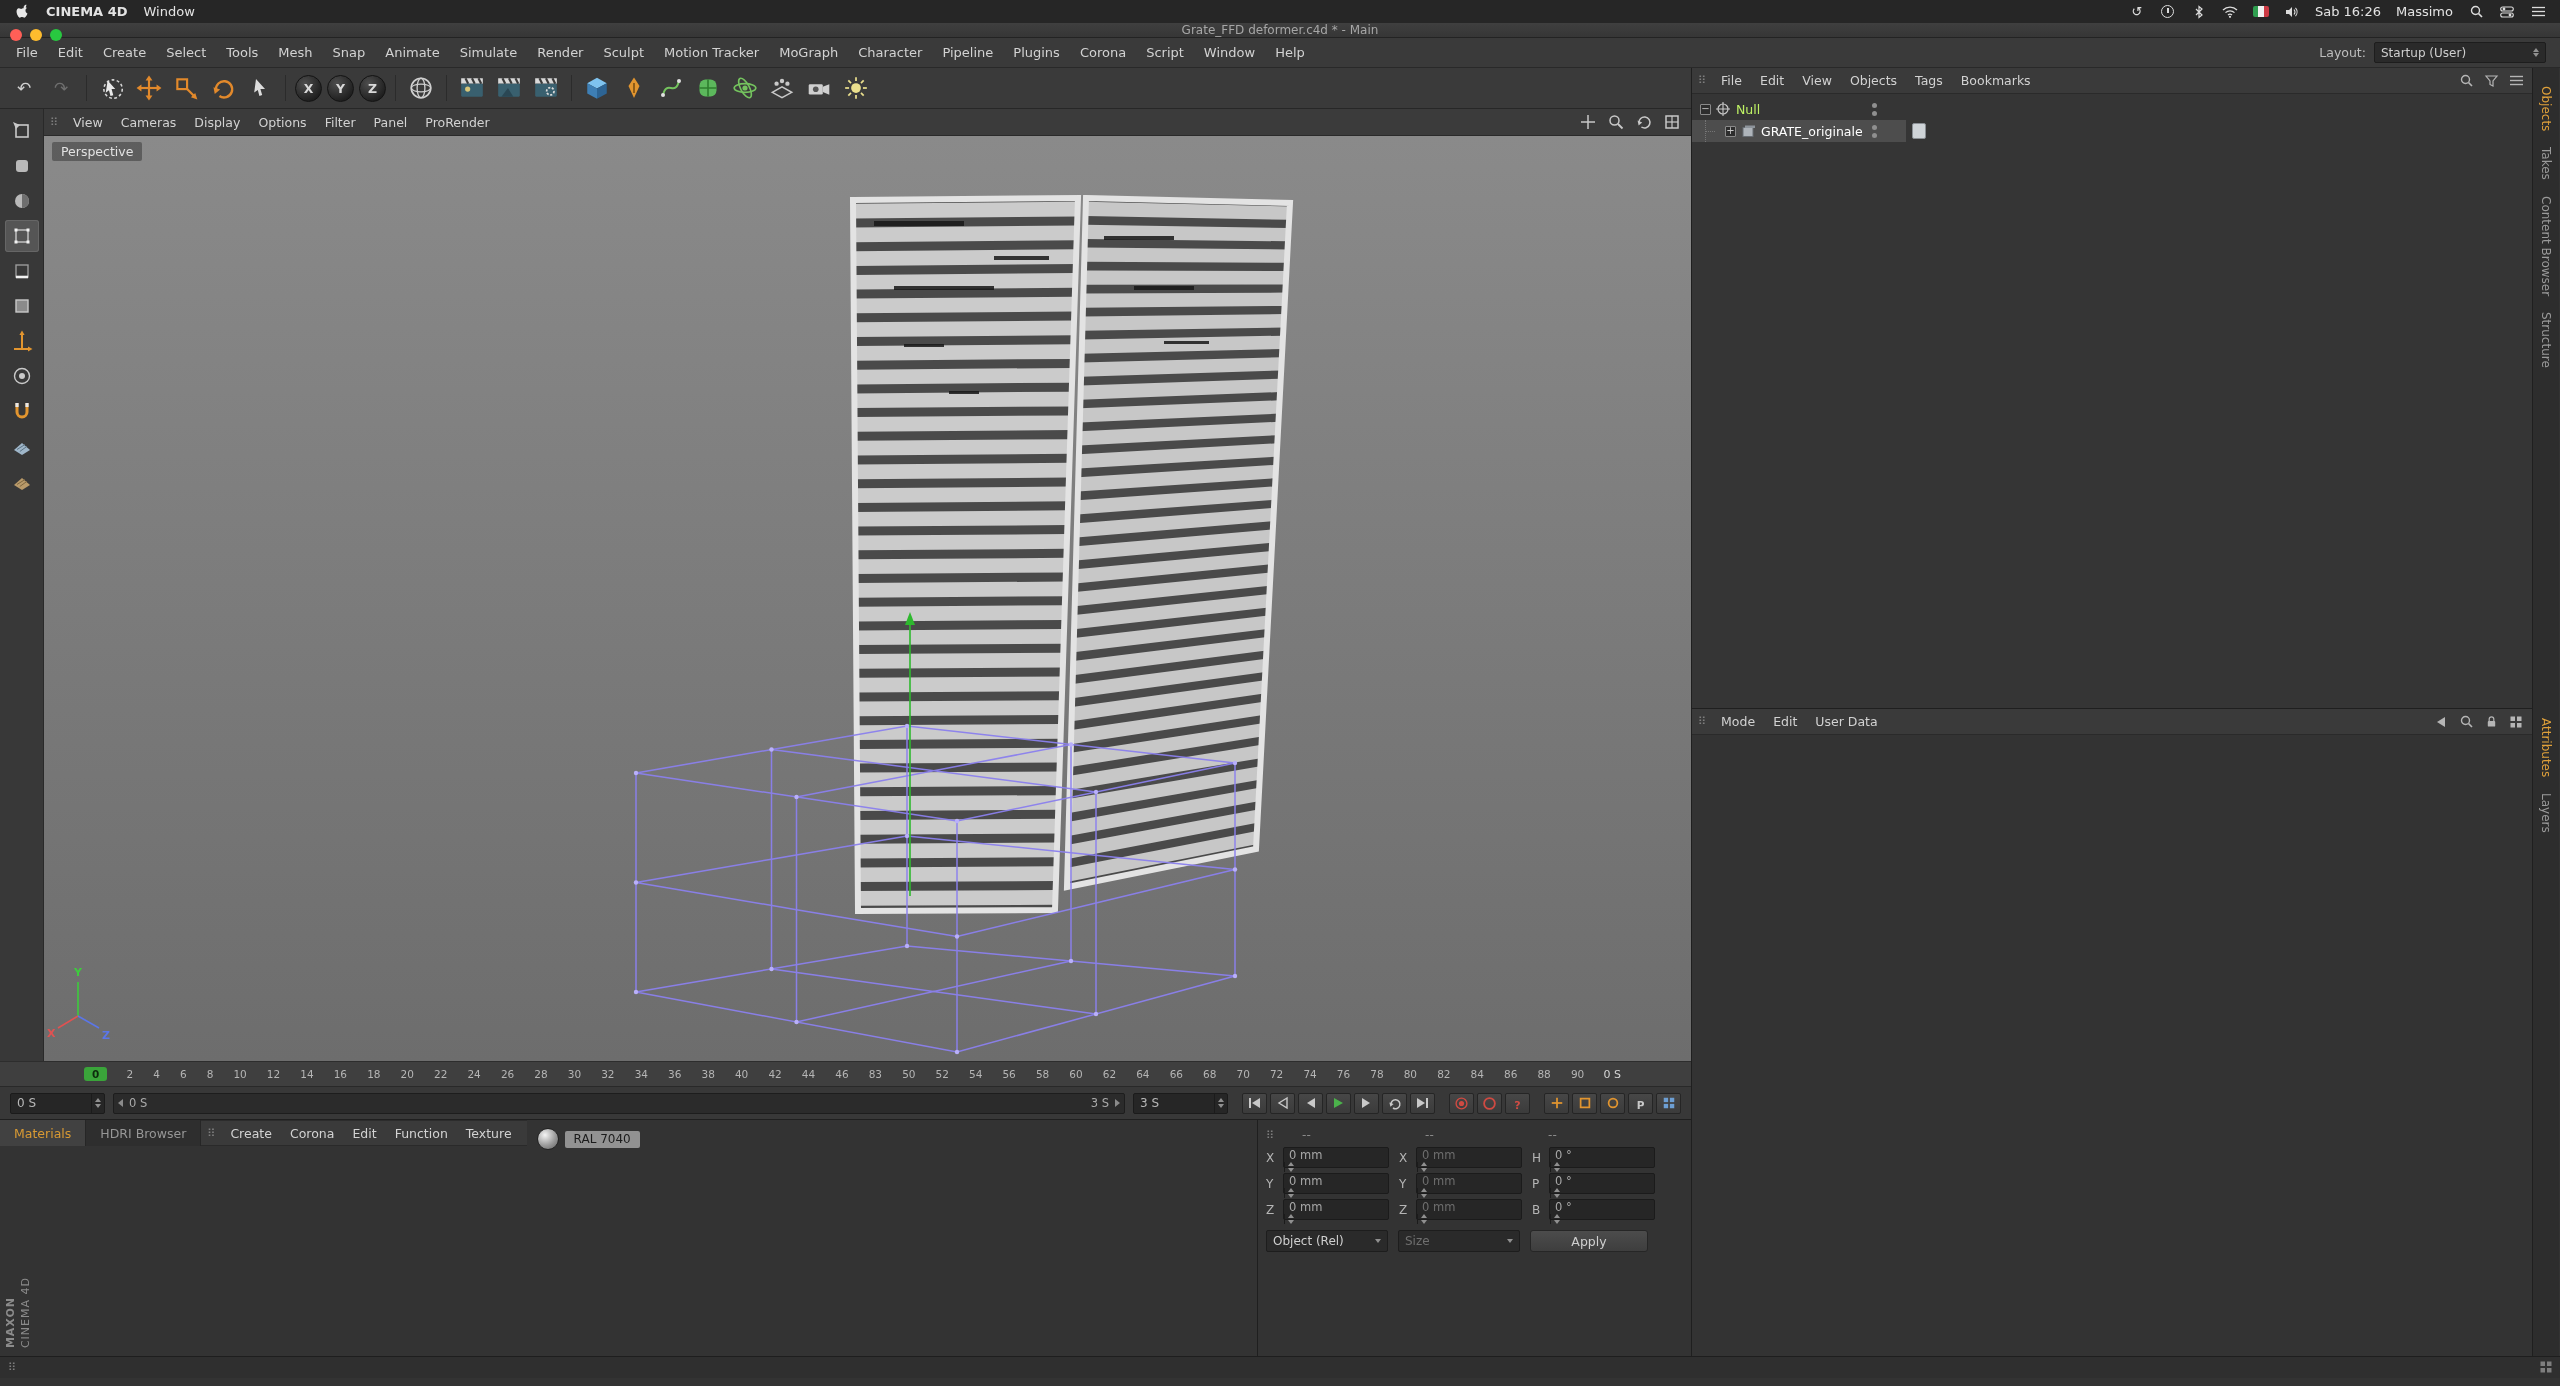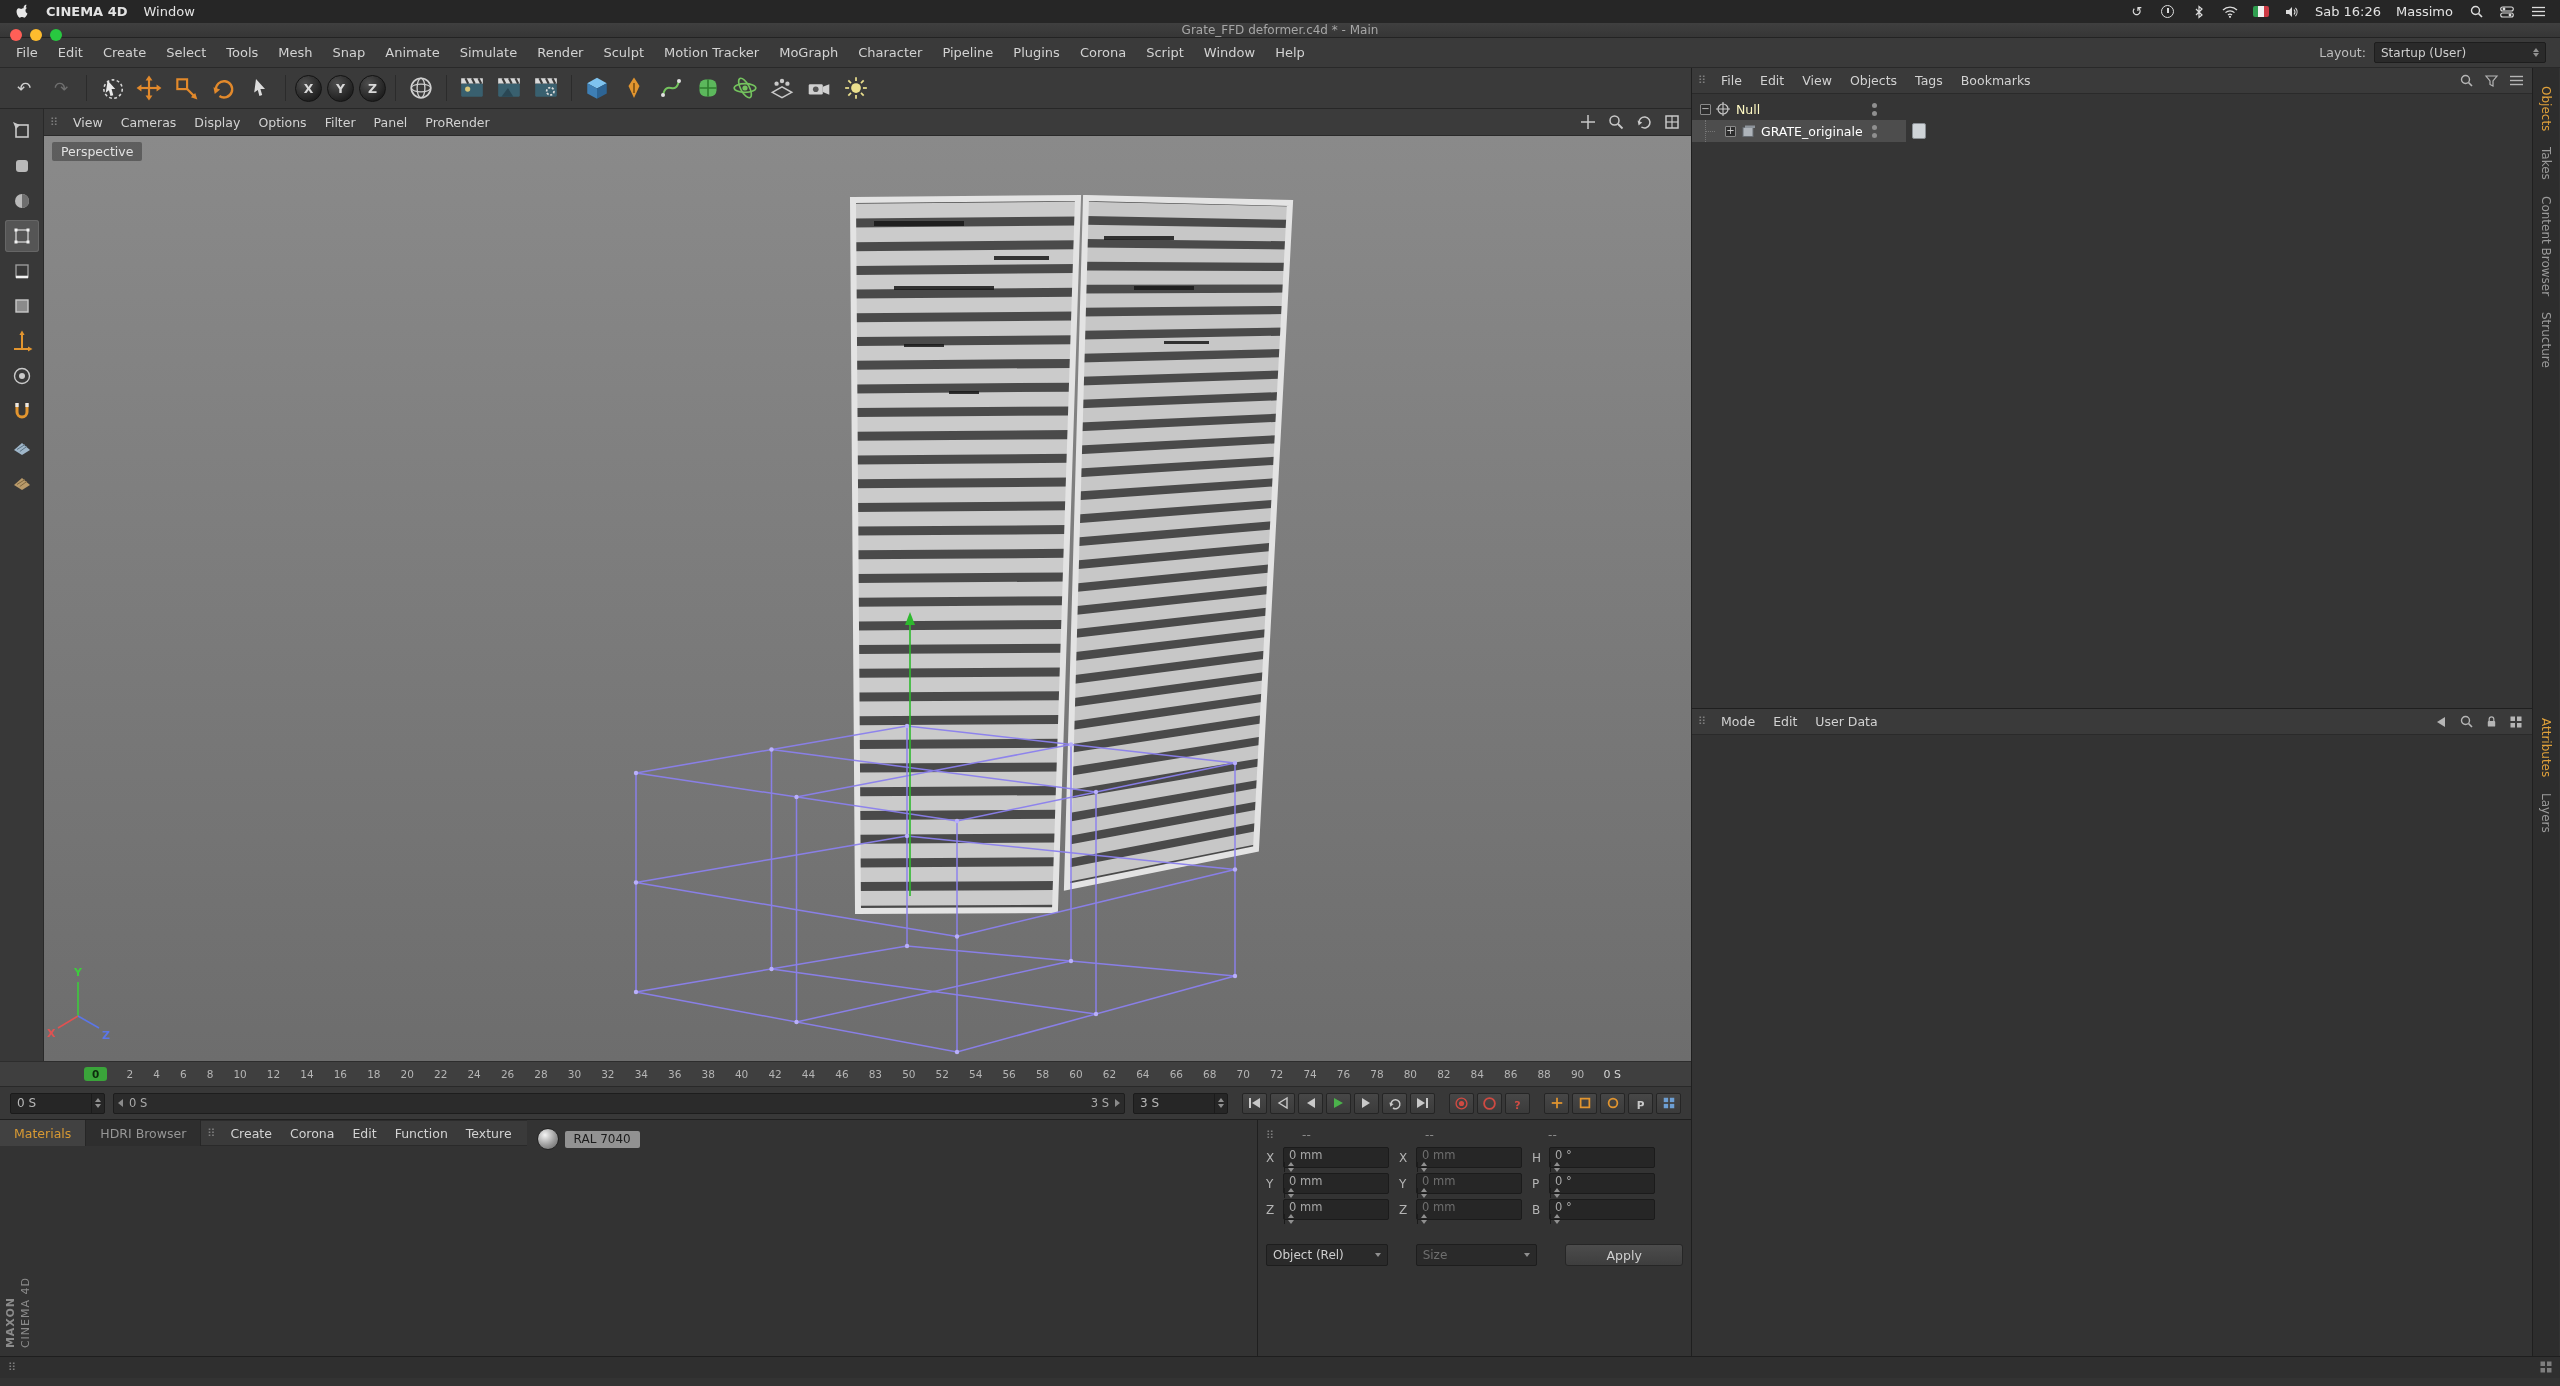--- a/index.html
+++ b/index.html
@@ -103,37 +103,37 @@
   .coords-panel { width:433px; background:#333; padding:3px 8px; display:flex; flex-direction:column; font-size:12px; }
   .coord-header { height:24px; display:flex; align-items:center; color:#8a8a8a; }
   .coord-header .dash { width:123px; padding-left:22px; }
   .coord-grid { display:flex; gap:10px; }
   .coord-col { display:flex; flex-direction:column; gap:5px; }
   .coord-row { display:flex; align-items:center; height:21px; }
   .coord-label { width:13px; color:#b5b5b5; margin-right:4px; }
   .field { display:flex; align-items:stretch; width:106px; height:21px; background:#262626; border:1px solid #1b1b1b; border-radius:2px;flex-direction:column; }
   .field .fval { flex:1; display:flex; align-items:center; padding:0 5px; color:#a8a8a8; font-size:11.5px; }
   .coord-col.dim .fval { color:#6e6e6e; }
-  .coord-actions { display:flex; gap:28px; margin-top:24px; }
+  .coord-actions { display:flex; gap:10px; margin-top:10px; }
   .coord-actions .dropdown { width:122px; height:22px; }
   .coord-actions .dropdown.dim { color:#6f6f6f; }
   .apply-btn { width:118px; height:22px; background:linear-gradient(#4c4c4c,#3e3e3e); border:1px solid #262626; border-radius:3px; color:#cfcfcf; font-size:12.5px; display:flex; align-items:center; justify-content:center; }
   
   .right-area { width:840px; display:flex; flex-direction:column; background:#333; }
   .om-panel { height:641px; border-bottom:1px solid #1f1f1f; display:flex; flex-direction:column; }
   .om-menu, .attr-menu { height:26px; background:#3a3a3a; border-bottom:1px solid #2a2a2a; display:flex; align-items:center; font-size:12.5px; padding:0 8px 0 6px; }
   .om-menu .menu-item, .attr-menu .menu-item { padding:0 9px; }
   .mini-icons { margin-left:auto; display:flex; gap:9px; align-items:center; }
   .mini-icons span { width:16px; height:16px; display:flex; align-items:center; justify-content:center; }
   .om-body { flex:1; background:#353535; padding-top:4px; font-size:12.5px; }
   .om-row { display:flex; align-items:center; height:22px; }
   .row-hl { width:214px; display:flex; align-items:center; height:22px; padding-left:8px; }
   .om-row.selected .row-hl { background:#4d4d4d; }
   .om-row.selected .obj-name { color:#fff; }
-  .obj-name { color:#fef9c3; margin-left:5px; white-space:nowrap; }
+  .obj-name { color:#bef264; margin-left:5px; white-space:nowrap; }
   .indent { width:20px; height:22px; border-left:1px dotted #757575; margin-left:5px; position:relative; }
   .indent::after { content:""; position:absolute; top:11px; left:0; width:9px; border-top:1px dotted #757575; }
   .exp { width:11px; height:11px; border:1px solid #8a8a8a; background:#2d2d2d; color:#c9c9c9; font-size:10px; line-height:8px; text-align:center; border-radius:1px; flex:none; }
   .exp.minus::before { content:"−"; } .exp.plus::before { content:"+"; }
   .exp-spacer { width:11px; flex:none; }
   .obj-icon { margin-left:4px; flex:none; display:flex; }
   .vis-dots { margin-left:auto; display:flex; flex-direction:column; gap:3px; align-items:center; width:20px; }
   .vis-dots i { width:5px; height:5px; border-radius:50%; background:#8f8f8f; }
   .state-cell { width:22px; display:flex; justify-content:center; }
   .check { color:#5fbf5f; font-size:12px; font-weight:bold; }

